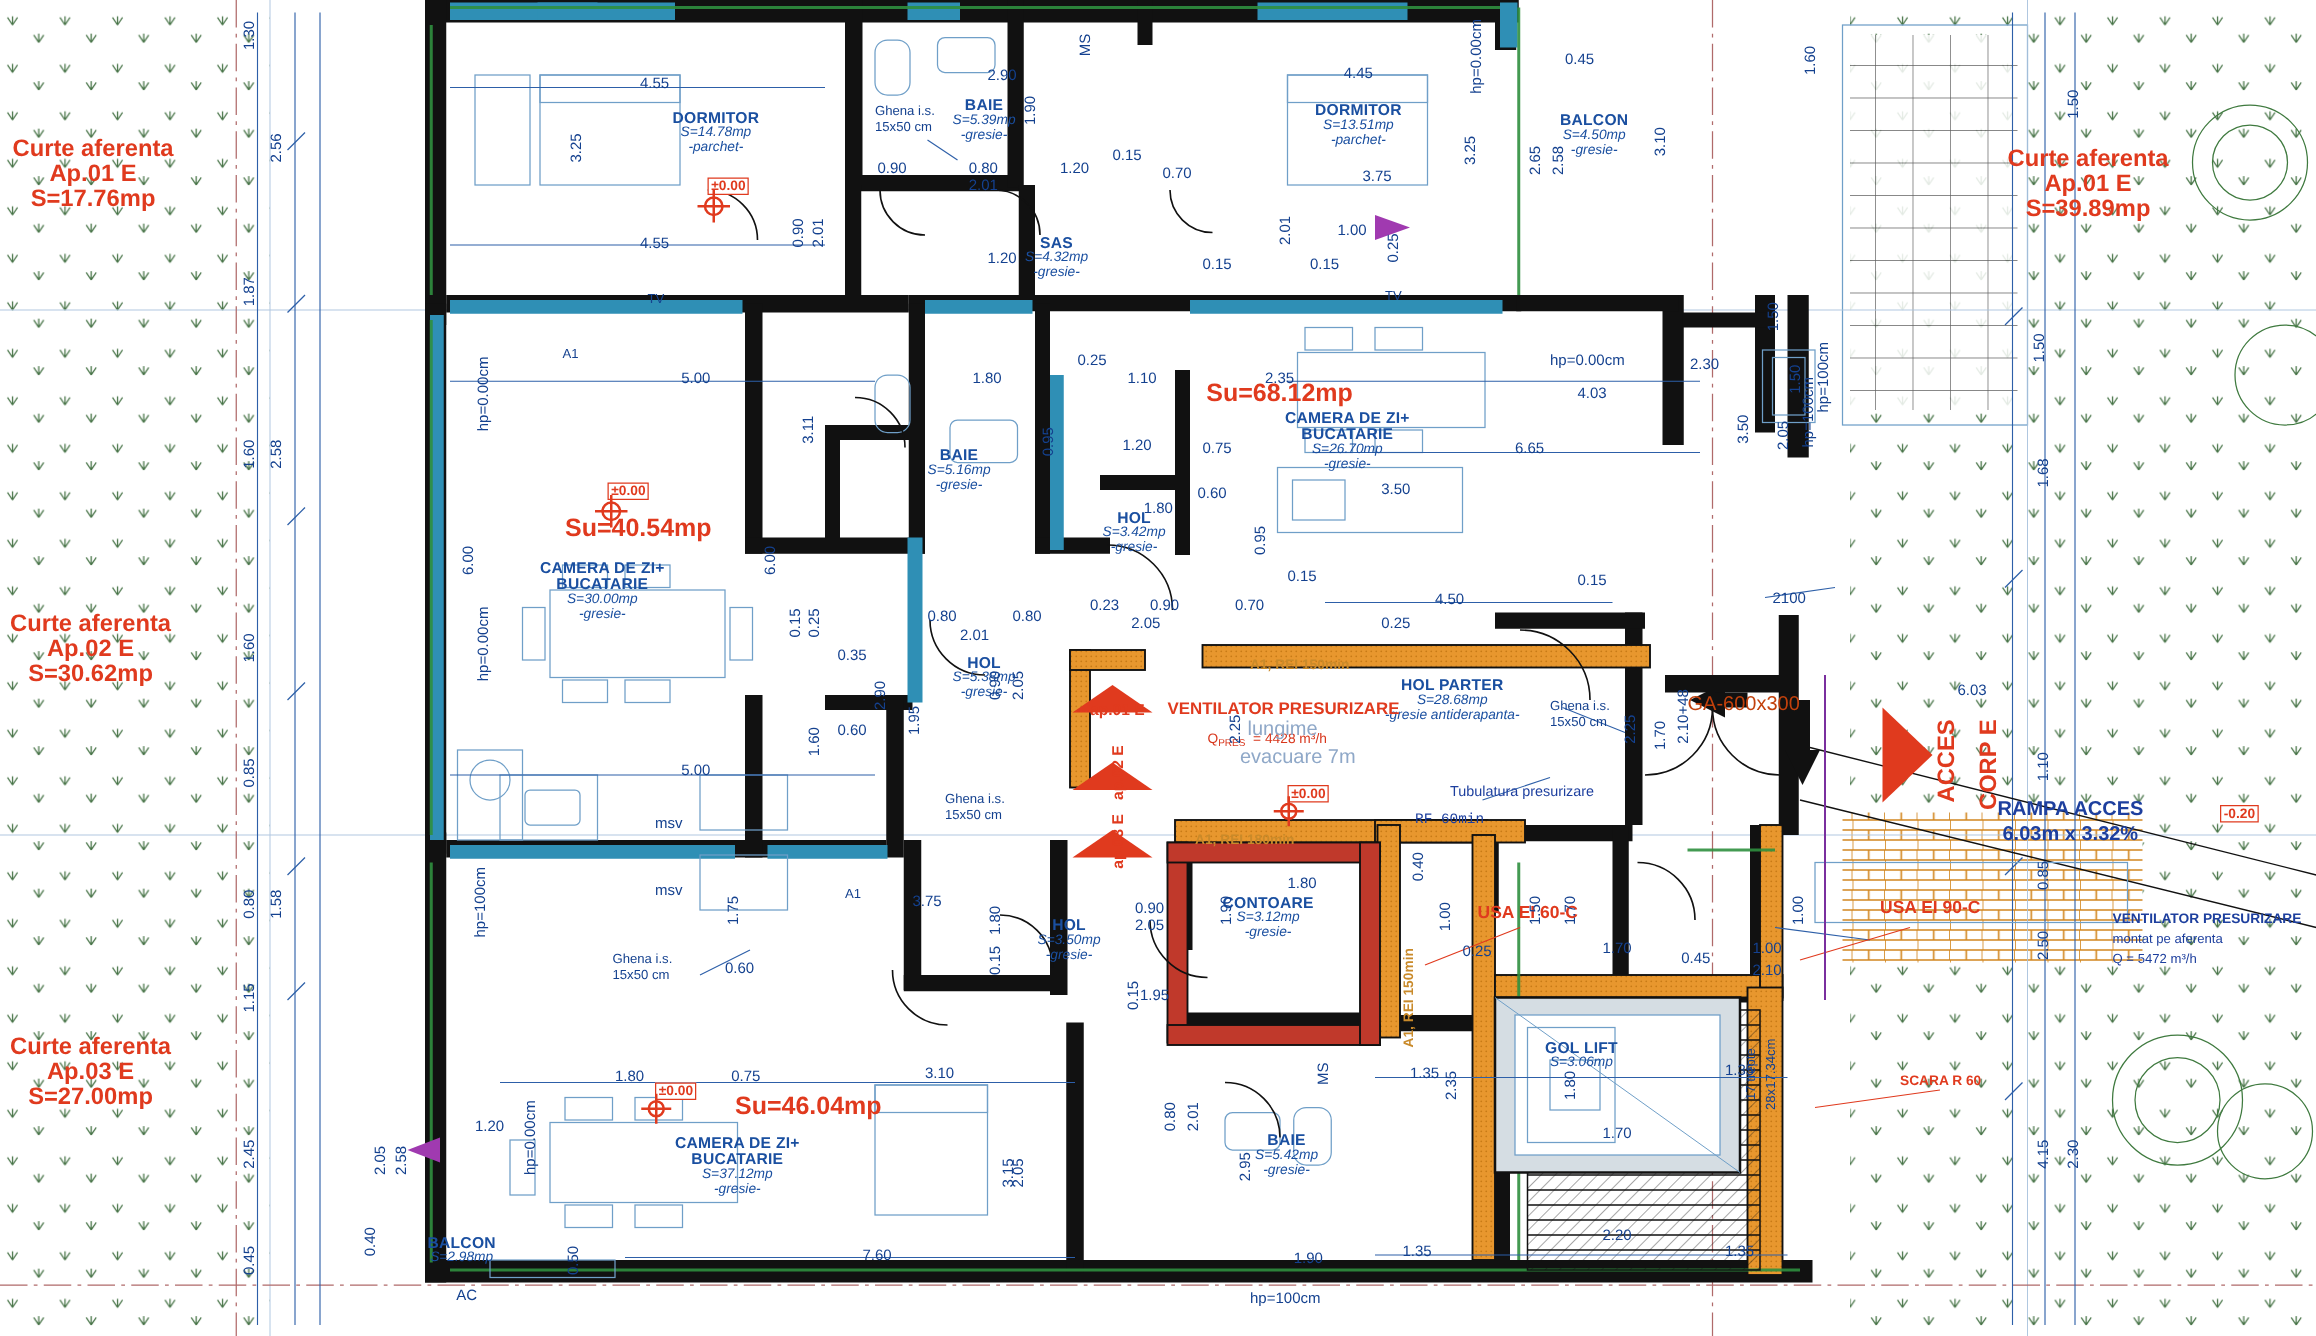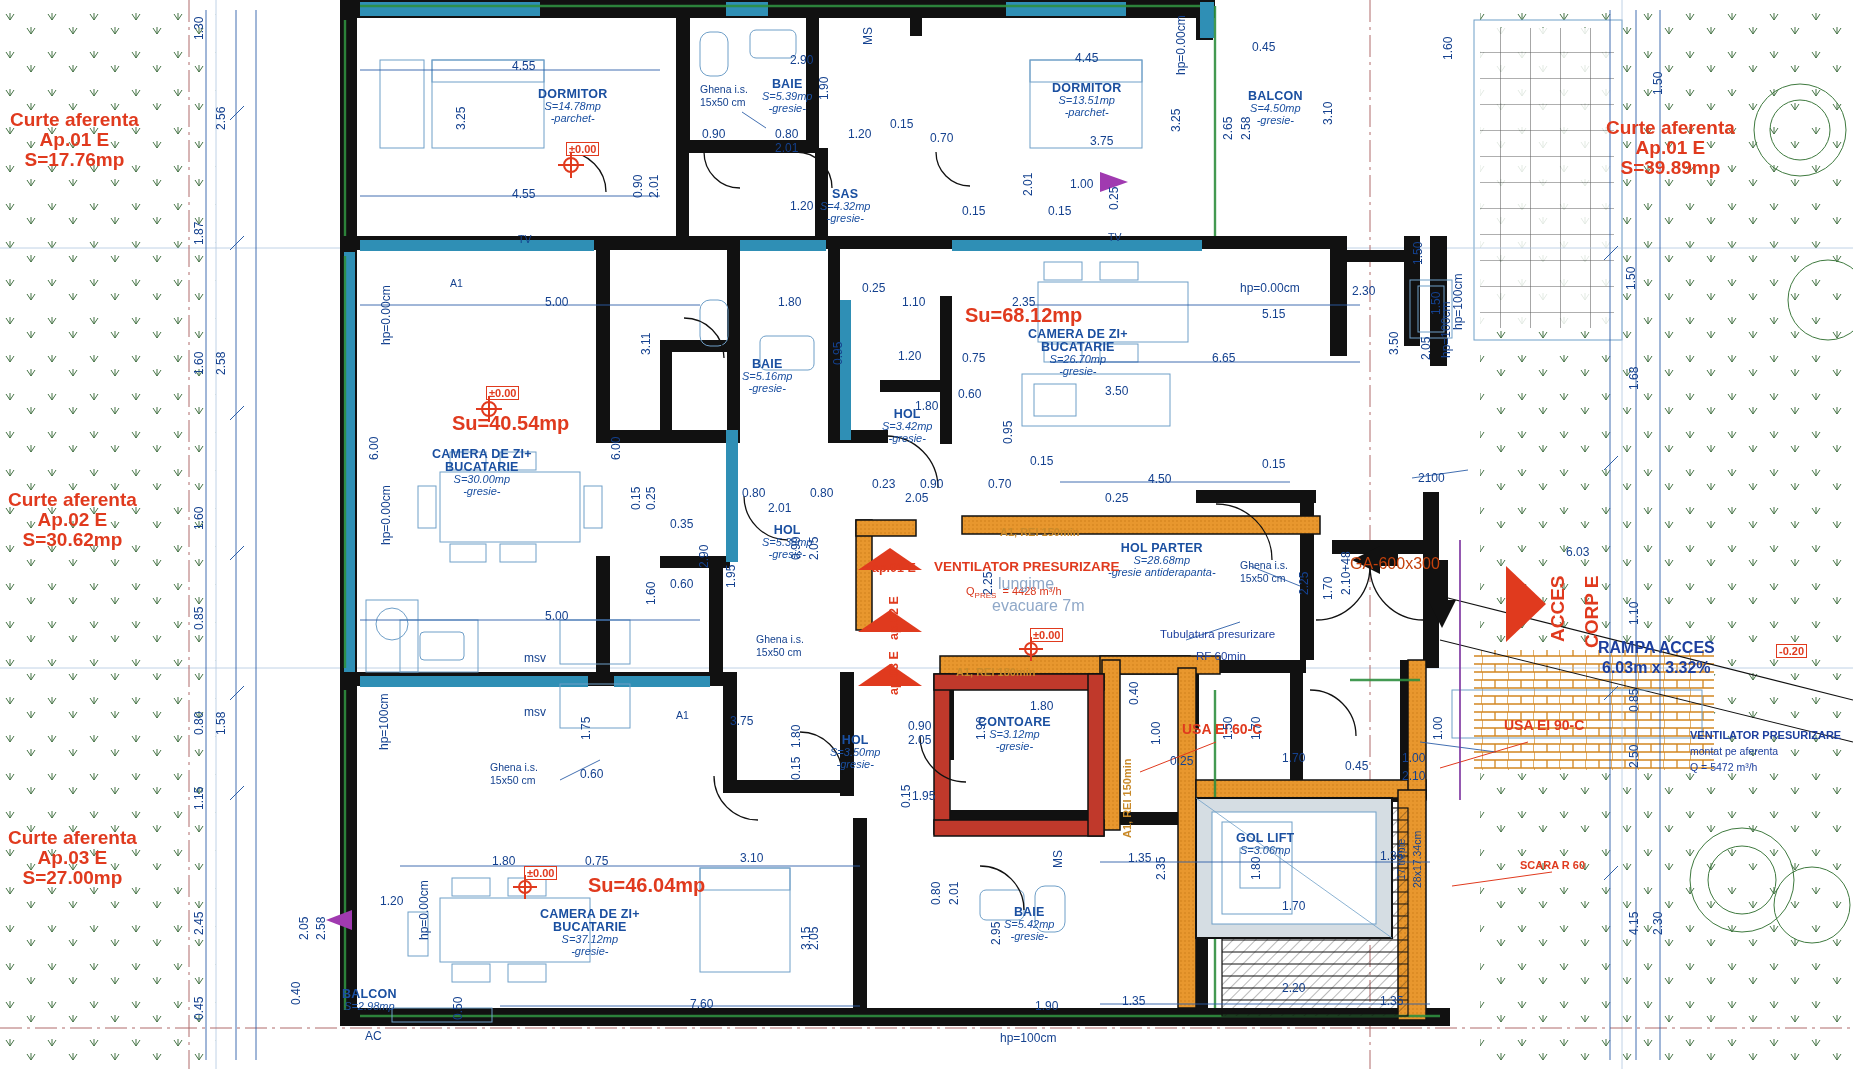--- a/index.html
+++ b/index.html
@@ -488,21 +488,21 @@
     <span>Q</span><span style="font-size:8px;vertical-align:sub;">PRES</span>
     <span>&nbsp;=&nbsp;</span><span>4428 m³/h</span>
   </div>
 
   <div class="t blue" style="left:1598px;top:640px;font-size:16px;font-weight:bold;">RAMPA ACCES</div>
   <div class="t blue" style="left:1602px;top:660px;font-size:16px;font-weight:bold;">6.03m x 3.32%</div>
   <div class="t blue" style="left:1690px;top:730px;font-size:11px;font-weight:bold;">VENTILATOR PRESURIZARE</div>
   <div class="t blue" style="left:1690px;top:746px;font-size:10.5px;">montat pe aferenta</div>
   <div class="t blue" style="left:1690px;top:762px;font-size:10.5px;">Q     = 5472 m³/h</div>
   <div class="t blue" style="left:1160px;top:628px;font-size:11.5px;">Tubulatura presurizare</div>
-  <div class="t blue" style="left:1196px;top:650px;font-size:11.5px;">RF 60min</div>
+  <div class="t blue" style="left:1132px;top:650px;font-size:11.5px;font-family:Liberation Mono, monospace;">RF 60min</div>
   <div class="t" style="left:998px;top:576px;font-size:16px;color:#8fa8c8;">lungime</div>
   <div class="t" style="left:976px;top:598px;font-size:16px;color:#8fa8c8;margin-left:16px;">evacuare 7m</div>
 
   <div class="t dimS" style="left:700px;top:84px;">Ghena i.s.</div>
   <div class="t dimS" style="left:700px;top:97px;">15x50 cm</div>
   <div class="t dimS" style="left:756px;top:634px;">Ghena i.s.</div>
   <div class="t dimS" style="left:756px;top:647px;">15x50 cm</div>
   <div class="t dimS" style="left:490px;top:762px;">Ghena i.s.</div>
   <div class="t dimS" style="left:490px;top:775px;">15x50 cm</div>
   <div class="t dimS" style="left:1240px;top:560px;">Ghena i.s.</div>
@@ -583,21 +583,21 @@
       <div class="t dim" style="left: 962px; top: 205px;">0.15</div>
       <div class="t dim" style="left: 1048px; top: 205px;">0.15</div>
       <div class="t dim" style="left: 1022px; top: 196px; transform: rotate(-90deg); transform-origin: 0px 0px;">2.01</div>
       <div class="t dim" style="left: 1108px; top: 210px; transform: rotate(-90deg); transform-origin: 0px 0px;">0.25</div>
       <div class="t dim" style="left: 1175px; top: 75px; transform: rotate(-90deg); transform-origin: 0px 0px;">hp=0.00cm</div>
       <div class="t dim" style="left: 1222px; top: 140px; transform: rotate(-90deg); transform-origin: 0px 0px;">2.65</div>
       <div class="t dim" style="left: 1240px; top: 140px; transform: rotate(-90deg); transform-origin: 0px 0px;">2.58</div>
       <div class="t dim" style="left: 1322px; top: 125px; transform: rotate(-90deg); transform-origin: 0px 0px;">3.10</div>
       <div class="t dim" style="left: 1240px; top: 282px;">hp=0.00cm</div>
       <div class="t dim" style="left: 1352px; top: 285px;">2.30</div>
-      <div class="t dim" style="left: 1262px; top: 308px;">5.15</div>
+      <div class="t dim" style="left: 1262px; top: 308px;">4.03</div>
       <div class="t dim" style="left: 1412px; top: 265px; transform: rotate(-90deg); transform-origin: 0px 0px;">1.50</div>
       <div class="t dim" style="left: 1625px; top: 290px; transform: rotate(-90deg); transform-origin: 0px 0px;">1.50</div>
       <div class="t dim" style="left: 545px; top: 296px;">5.00</div>
       <div class="t dim" style="left: 778px; top: 296px;">1.80</div>
       <div class="t dim" style="left: 862px; top: 282px;">0.25</div>
       <div class="t dim" style="left: 902px; top: 296px;">1.10</div>
       <div class="t dim" style="left: 1012px; top: 296px;">2.35</div>
       <div class="t dim" style="left: 640px; top: 355px; transform: rotate(-90deg); transform-origin: 0px 0px;">3.11</div>
       <div class="t dim" style="left: 898px; top: 350px;">1.20</div>
       <div class="t dim" style="left: 962px; top: 352px;">0.75</div>

